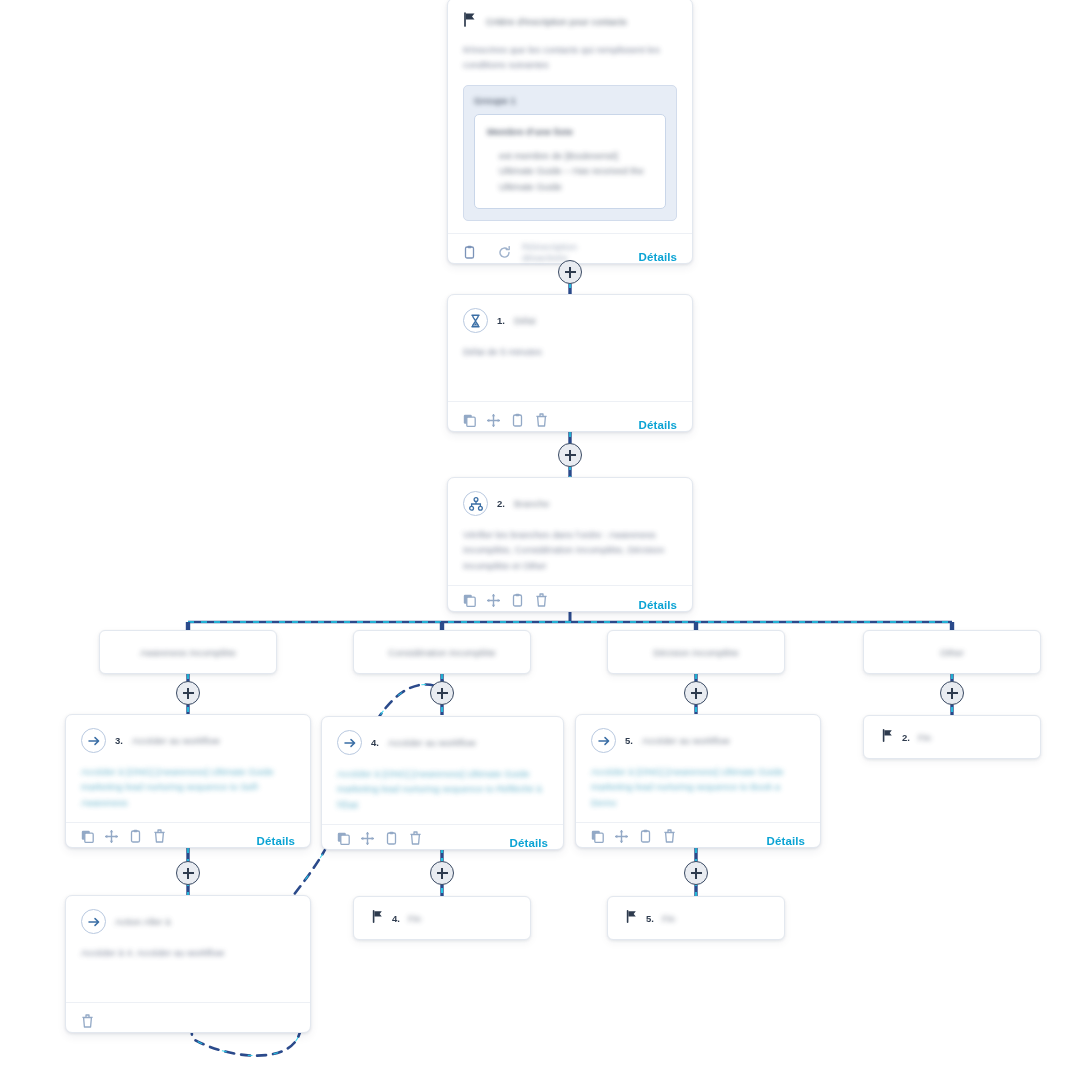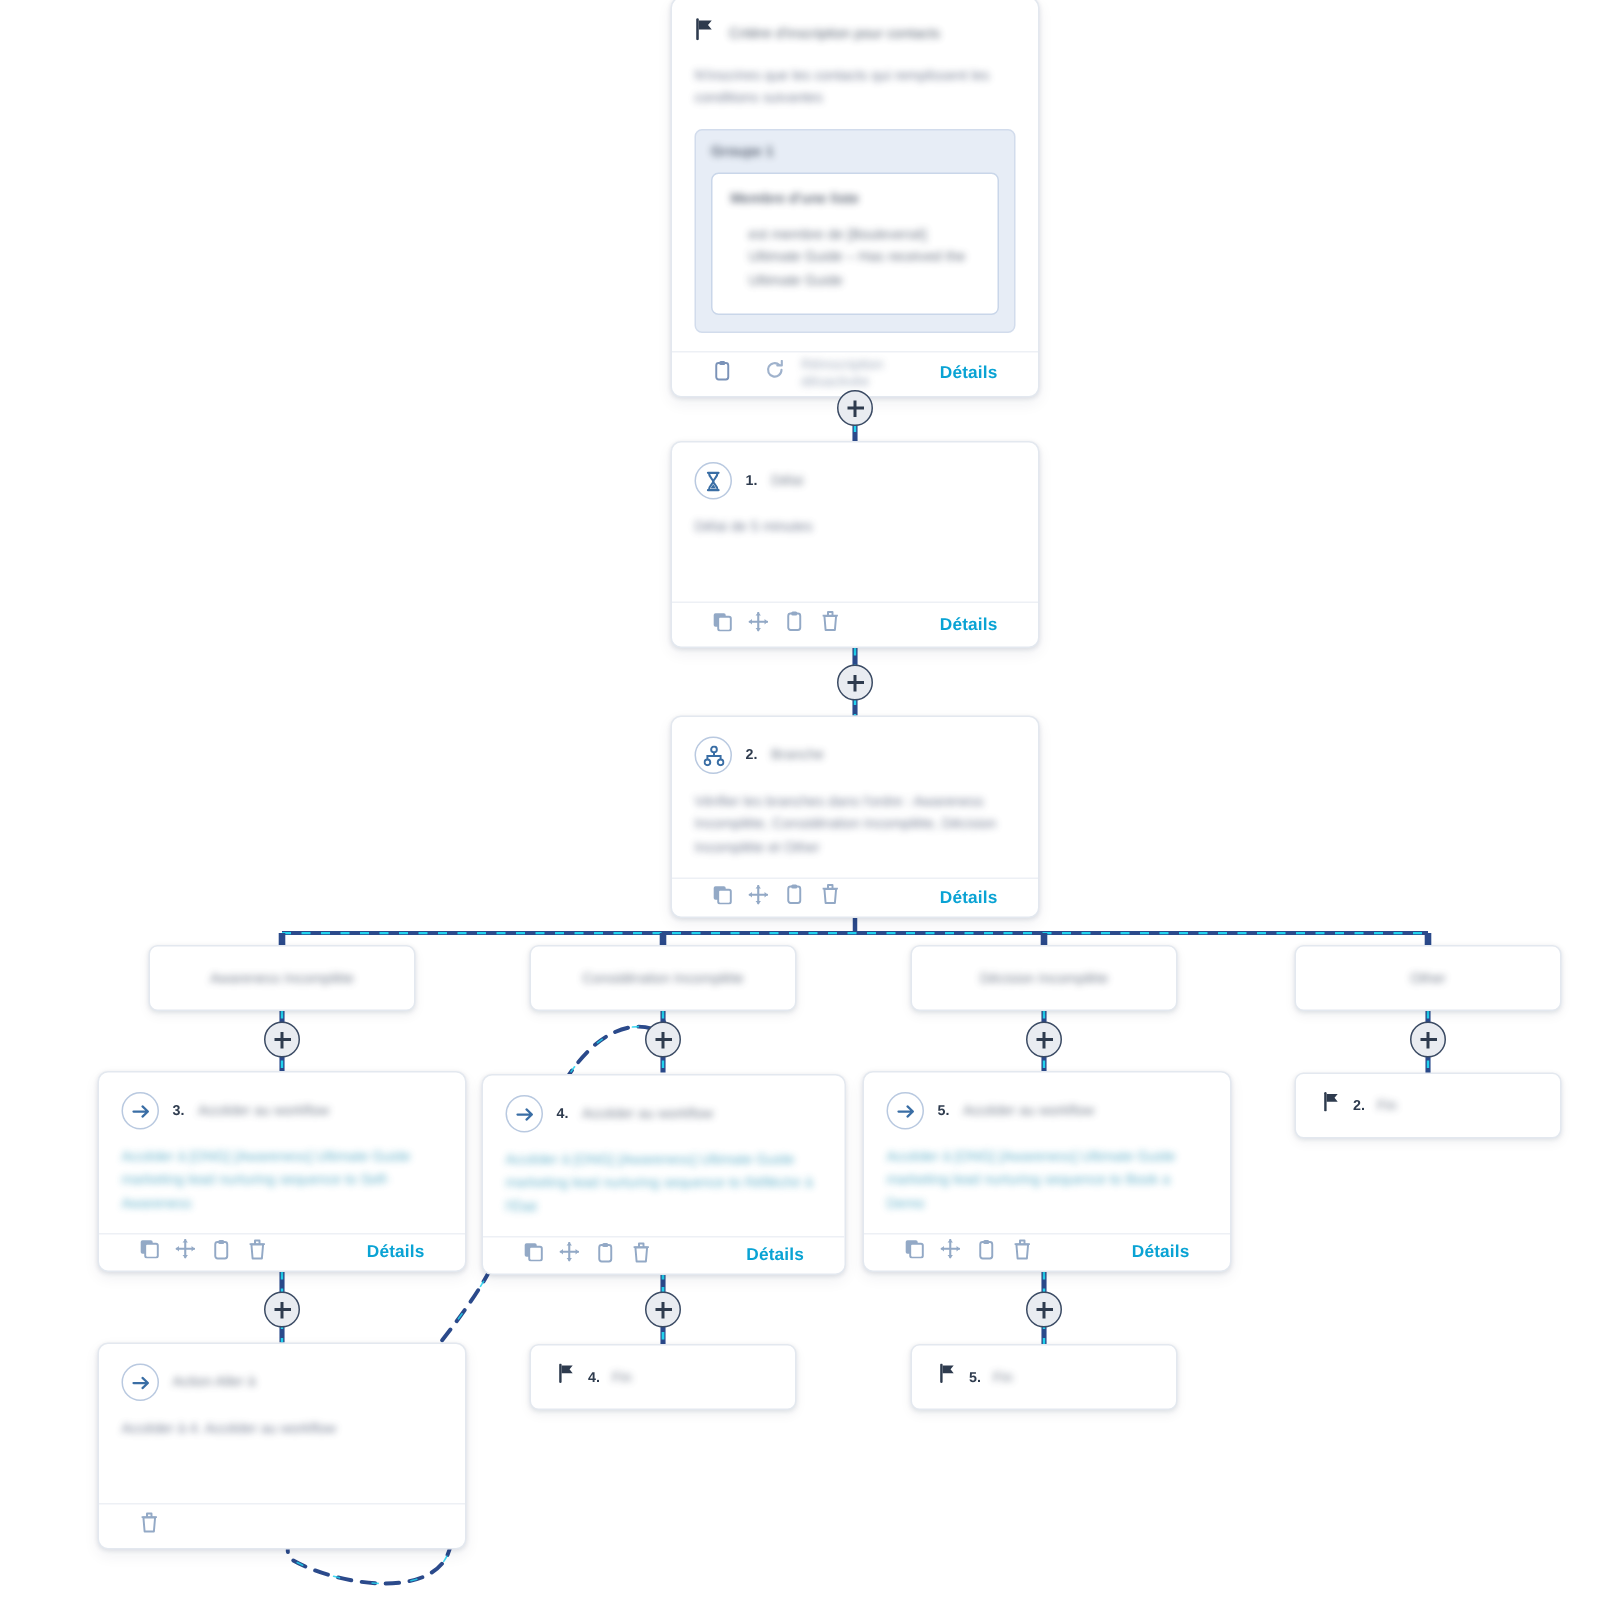--- a/index.html
+++ b/index.html
@@ -19,22 +19,22 @@
     position: absolute; z-index: 3;
     background: #ffffff;
     border: 1px solid #e3e8ef;
     border-radius: 7px;
     box-shadow: 0 1px 3px rgba(16,34,64,.10), 0 4px 10px rgba(16,34,64,.06);
     display: flex; flex-direction: column;
   }
   .card-body { padding: 13px 15px 12px 15px; flex: 1; }
   .card-foot {
     border-top: 1px solid #edf0f5;
-    height: 30px; display: flex; align-items: center;
-    padding: 0 27px; gap: 11px;
+    height: 30px; display: flex; align-items: flex-end;
+    padding: 0 15px; gap: 11px;
   }
   .foot-spacer { flex: 1; }
   .details {
     color: #0aa3d4; font-size: 11.5px; font-weight: 700;
     letter-spacing: .1px; cursor: pointer;
   }
 
   
   .head { display: flex; align-items: center; gap: 9px; }
   .icon-circle {

